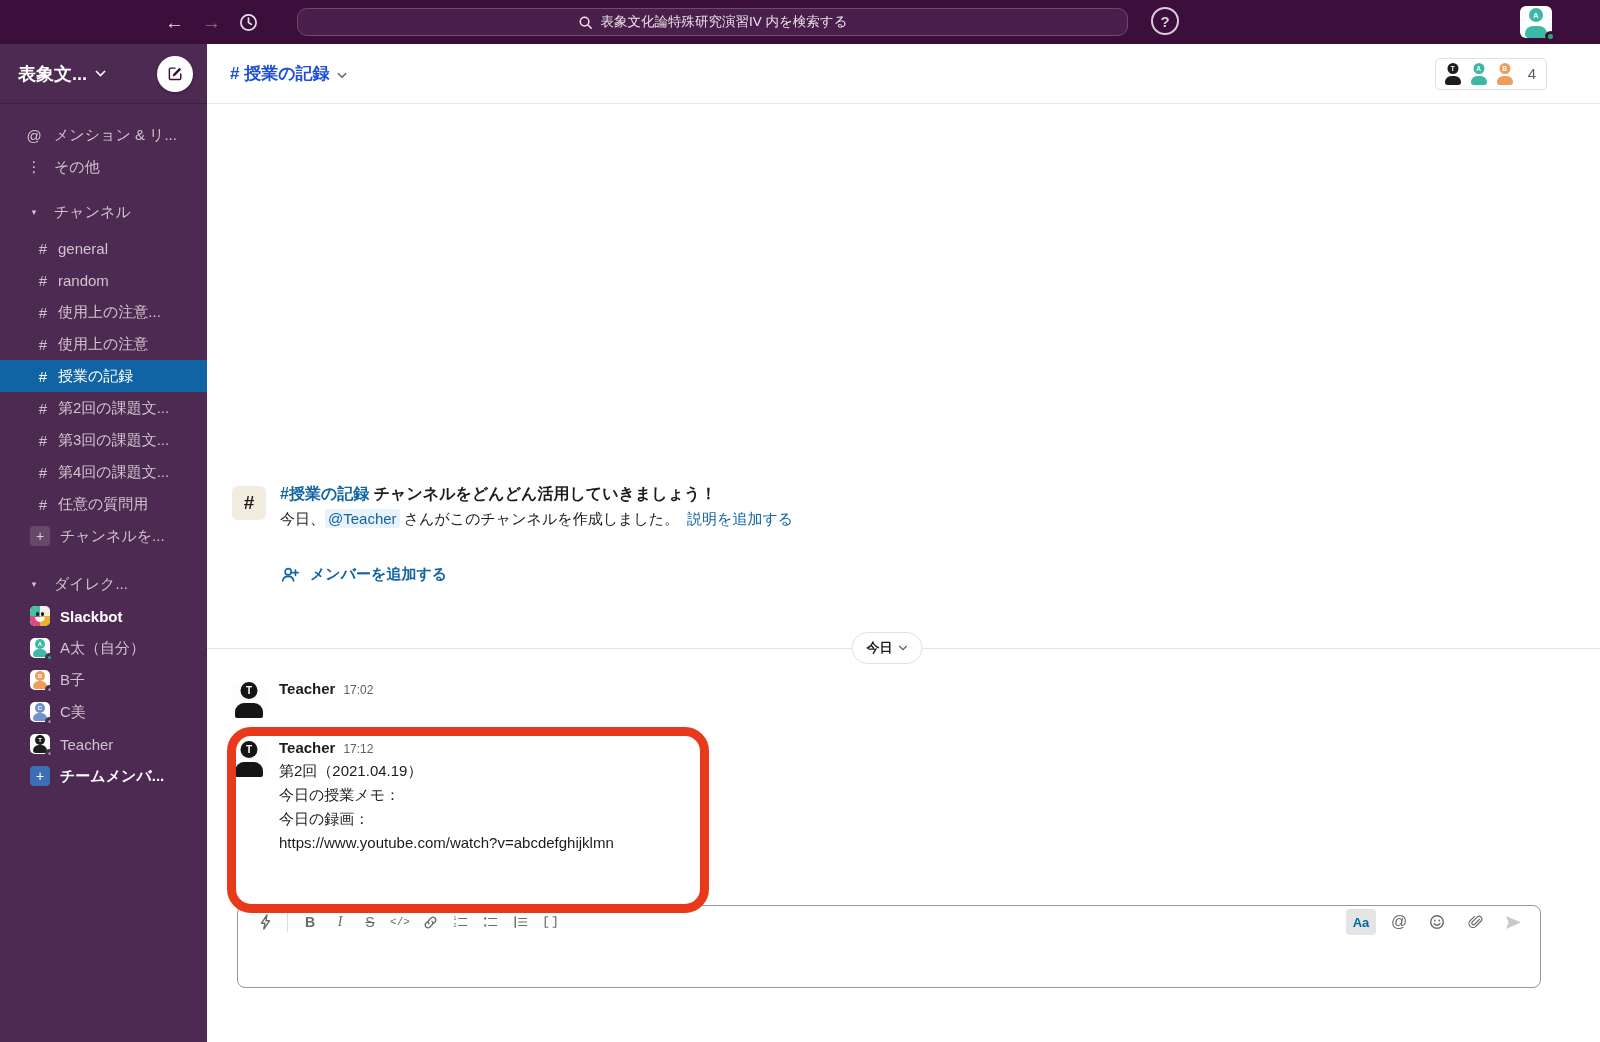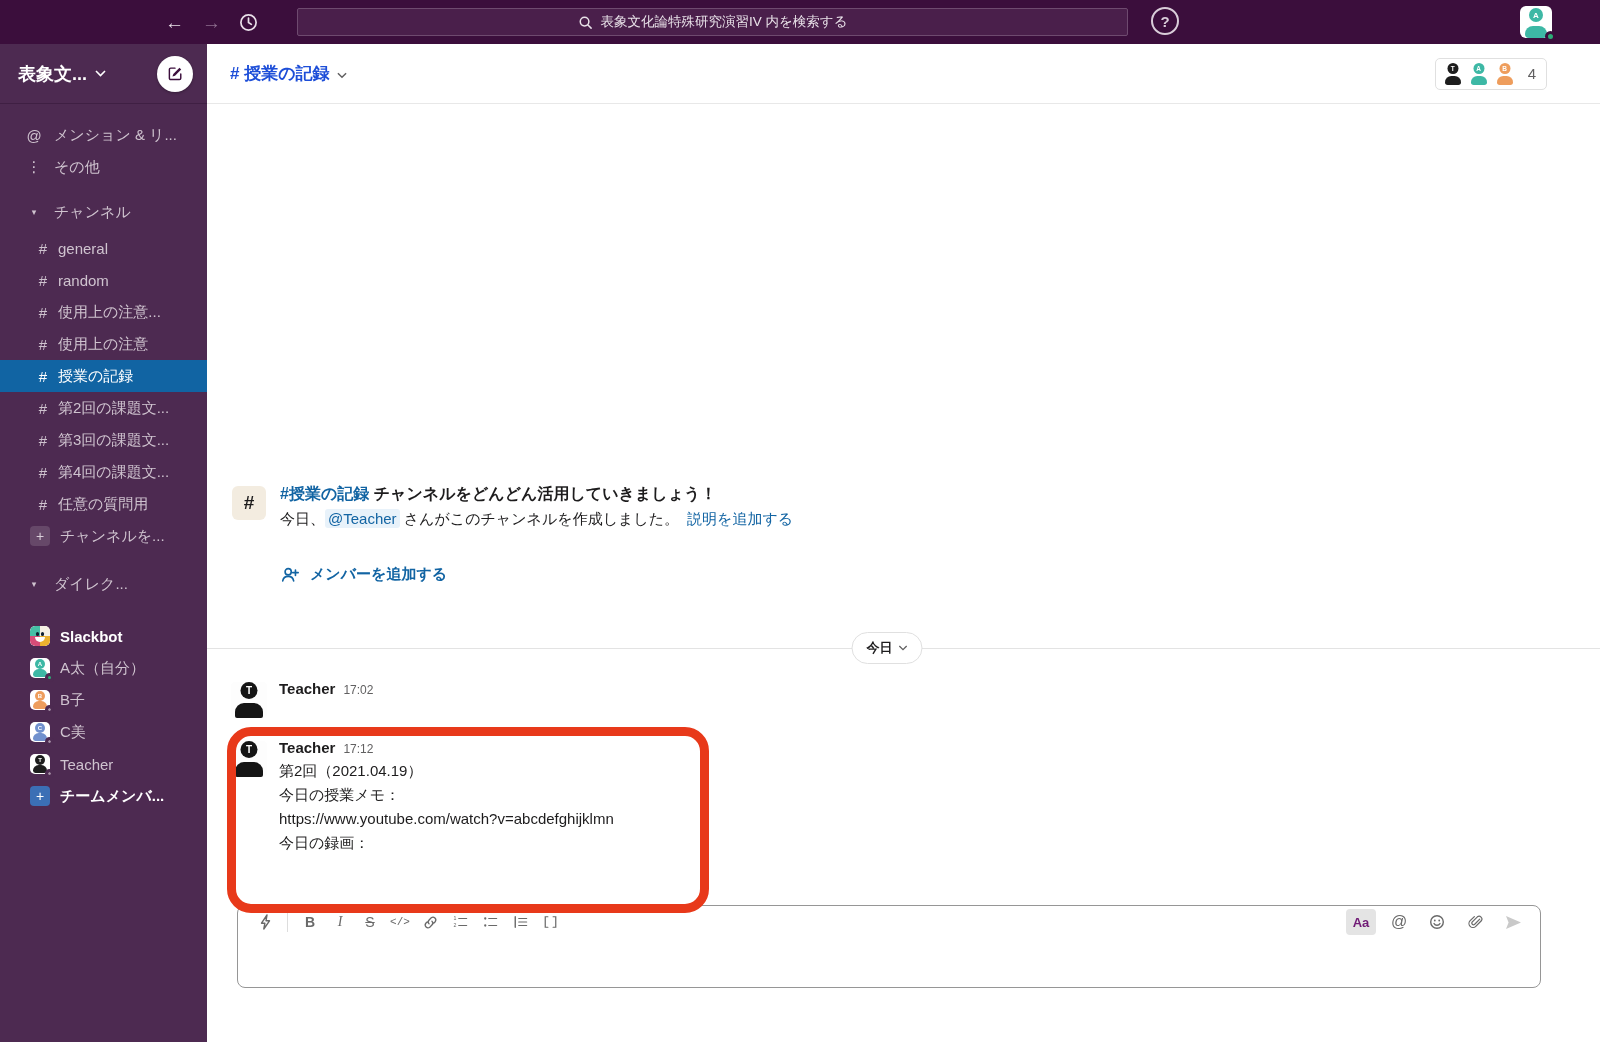--- a/index.html
+++ b/index.html
@@ -6,21 +6,21 @@
   html,body { width:1600px; height:1042px; overflow:hidden; }
   body { font-family:"Liberation Sans","DejaVu Sans",sans-serif; background:#fff; color:#1d1c1d; }
   .app { position:relative; width:1600px; height:1042px; }
 
   
   .topbar { position:absolute; left:0; top:0; width:1600px; height:44px; background:#3b0e3c; display:flex; align-items:center; }
   .nav-history { position:absolute; left:165px; top:0; height:44px; display:flex; align-items:center; gap:18px; color:#e9e0e9; }
   .nav-arrow { font-size:19px; line-height:1; cursor:default; }
   .nav-arrow.fwd { color:#8f6f90; }
   .clock-icon svg { display:block; }
-  .searchbar { position:absolute; left:297px; top:8px; width:831px; height:28px; background:#4a1f4b; border:1px solid #6e4a6f; border-radius:2px; display:flex; align-items:center; justify-content:center; gap:8px; color:#e9e2e9; font-size:13.5px; }
+  .searchbar { position:absolute; left:297px; top:8px; width:831px; height:28px; background:#4a1f4b; border:1px solid #6e4a6f; border-radius:10px; display:flex; align-items:center; justify-content:center; gap:8px; color:#e9e2e9; font-size:13.5px; }
   .help-circle { position:absolute; left:1151px; top:7px; width:28px; height:28px; border:2px solid #d9cdd9; border-radius:50%; color:#d9cdd9; font-size:15px; font-weight:bold; display:flex; align-items:center; justify-content:center; }
   .topbar-avatar { position:absolute; right:48px; top:6px; width:32px; height:32px; background:#fff; border-radius:6px; }
   .topbar-avatar .p-head { position:absolute; top:2px; left:50%; transform:translateX(-50%); width:14px; height:14px; border-radius:50%; background:#3db8a5; color:#fff; font-size:8px; font-weight:bold; display:flex; align-items:center; justify-content:center; }
   .topbar-avatar .p-body { position:absolute; bottom:0; left:50%; transform:translateX(-50%); width:22px; height:12px; border-radius:8px 8px 4px 4px; background:#3db8a5; }
   .topbar-avatar .presence { position:absolute; right:-4px; bottom:-4px; width:11px; height:11px; border-radius:50%; background:#2bac76; border:3px solid #3b0e3c; }
 
   
   .sidebar { position:absolute; left:0; top:44px; width:207px; height:998px; background:#4d2a51; color:#cfc3cf; font-size:15px; }
   .ws-header { height:60px; border-bottom:1px solid #3f1f43; display:flex; align-items:center; padding:0 14px 0 18px; }
   .ws-name { color:#fff; font-weight:bold; font-size:18px; }
@@ -32,21 +32,21 @@
   .sect { margin-top:13px; }
   .sect .tri { font-size:9px; width:20px; text-align:center; flex:0 0 20px; }
   .ch-list { margin-top:4px; }
   .ch-row { height:32px; display:flex; align-items:center; padding-left:36px; gap:8px; }
   .ch-hash { width:14px; text-align:center; font-size:15px; }
   .ch-row.selected { background:#1164a3; color:#fff; }
   .ch-row.selected .ch-hash { color:#fff; }
   .plus-tile { width:20px; height:20px; border-radius:4px; background:rgba(255,255,255,.14); display:flex; align-items:center; justify-content:center; font-size:14px; color:#d9cfd9; flex:0 0 20px; }
   .plus-tile.blue { background:#3b6fb5; color:#fff; }
   .dm-sect { margin-top:16px; }
-  .dm-list { margin-top:20px; }
+  .dm-list { margin-top:0; }
   .dm-row { height:32px; display:flex; align-items:center; padding-left:30px; gap:10px; }
   .bold-white { color:#fff; font-weight:bold; }
   .dm-avatar { position:relative; width:20px; height:20px; border-radius:5px; background:#fff; flex:0 0 20px; }
   .p-head2 { position:absolute; top:1px; left:50%; transform:translateX(-50%); width:10px; height:10px; border-radius:50%; display:flex; align-items:center; justify-content:center; color:#fff; font-size:6px; font-weight:bold; font-style:normal; }
   .p-body2 { position:absolute; bottom:1px; left:50%; transform:translateX(-50%); width:14px; height:8px; border-radius:7px 7px 3px 3px; }
   .teal  { background:#3db8a5; } .orange{ background:#ee9d5c; } .blue { background:#7191ce; } .black { background:#1d1d1d; }
   .presence2 { position:absolute; right:-4px; bottom:-4px; width:9px; height:9px; border-radius:50%; border:3px solid #4d2a51; }
   .presence2.online { background:#2bac76; }
   .presence2.offline { background:#4d2a51; box-shadow:inset 0 0 0 1.5px #a892a8; }
   .slackbot-tile { overflow:hidden; }
@@ -109,21 +109,21 @@
   .composer-input { height:44px; display:flex; align-items:center; padding:0 14px; font-size:15px; color:#8e8e8e; }
   .caret { width:1px; height:18px; background:#4a4a4a; margin-right:2px; }
   .composer-toolbar { height:38px; display:flex; align-items:center; justify-content:space-between; padding:0 12px 6px 12px; color:#696969; }
   .tb-left, .tb-right { display:flex; align-items:center; }
   .tb-btn { width:30px; height:26px; display:flex; align-items:center; justify-content:center; font-size:14px; border-radius:4px; }
   .tb-div { width:1px; height:20px; background:#ddd; margin:0 7px; }
   .tb-b { font-weight:bold; }
   .tb-i { font-style:italic; font-family:"Liberation Serif",serif; }
   .tb-s { text-decoration:line-through; }
   .tb-code { font-family:"Liberation Mono",monospace; font-size:11px; }
-  .tb-aa { background:#e4e4e4; color:#701a75; font-size:13px; font-weight:bold; }
+  .tb-aa { background:#e4e4e4; color:#0369a1; font-size:13px; font-weight:bold; }
   .tb-right .tb-btn { margin-left:8px; }
   .send-btn { color:#c9c9c9; }
   svg { display:block; }
 </style>
 </head>
 <body>
 
 <div class="app">
 
   <header class="topbar">
@@ -366,22 +366,22 @@
         <span class="m-head">T</span>
           <span class="m-body"></span>
       </div>
       <div class="msg-content">
         <div class="msg-meta">
           <span class="msg-author">Teacher</span>
           <span class="msg-time">17:12</span>
         </div>
         <div class="msg-line">第2回（2021.04.19）</div>
         <div class="msg-line">今日の授業メモ：</div>
+        <div class="msg-line">今日の録画：</div>
         <div class="msg-line link">https://www.youtube.com/watch?v=abcdefghijklmn</div>
-        <div class="msg-line">今日の録画：</div>
       </div>
     </div>
 
     <div class="red-box"></div>
 
     <div class="composer">
       <div class="composer-toolbar">
         <div class="tb-left">
           <span class="tb-btn">
             <svg width="13" height="16" viewBox="0 0 12 16">

